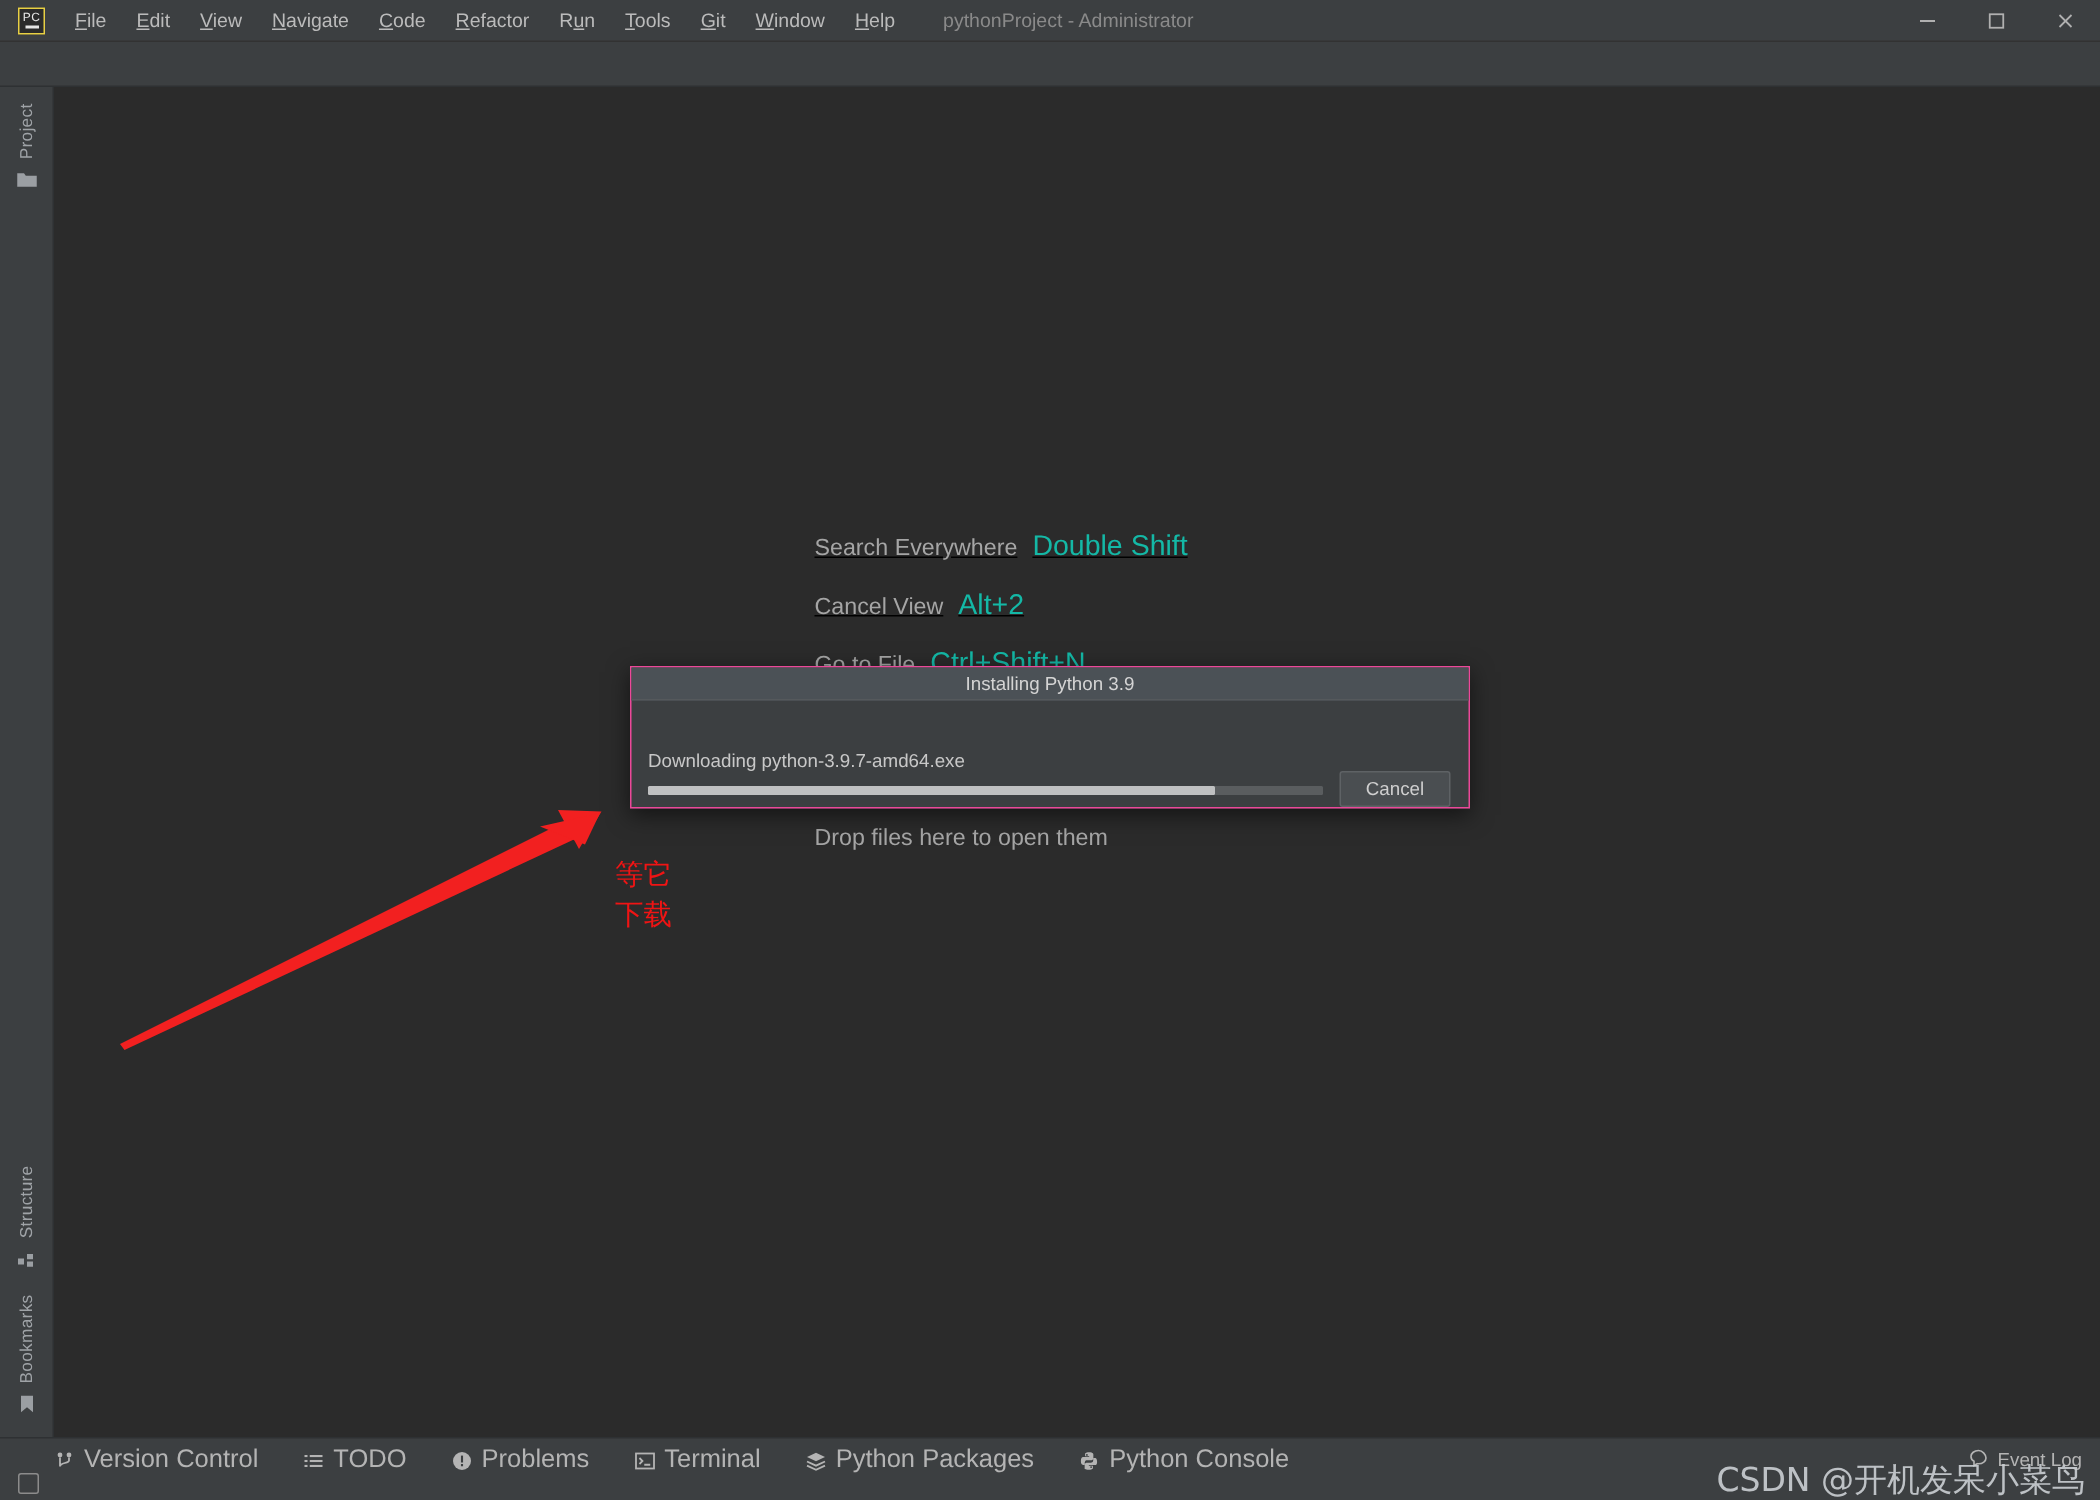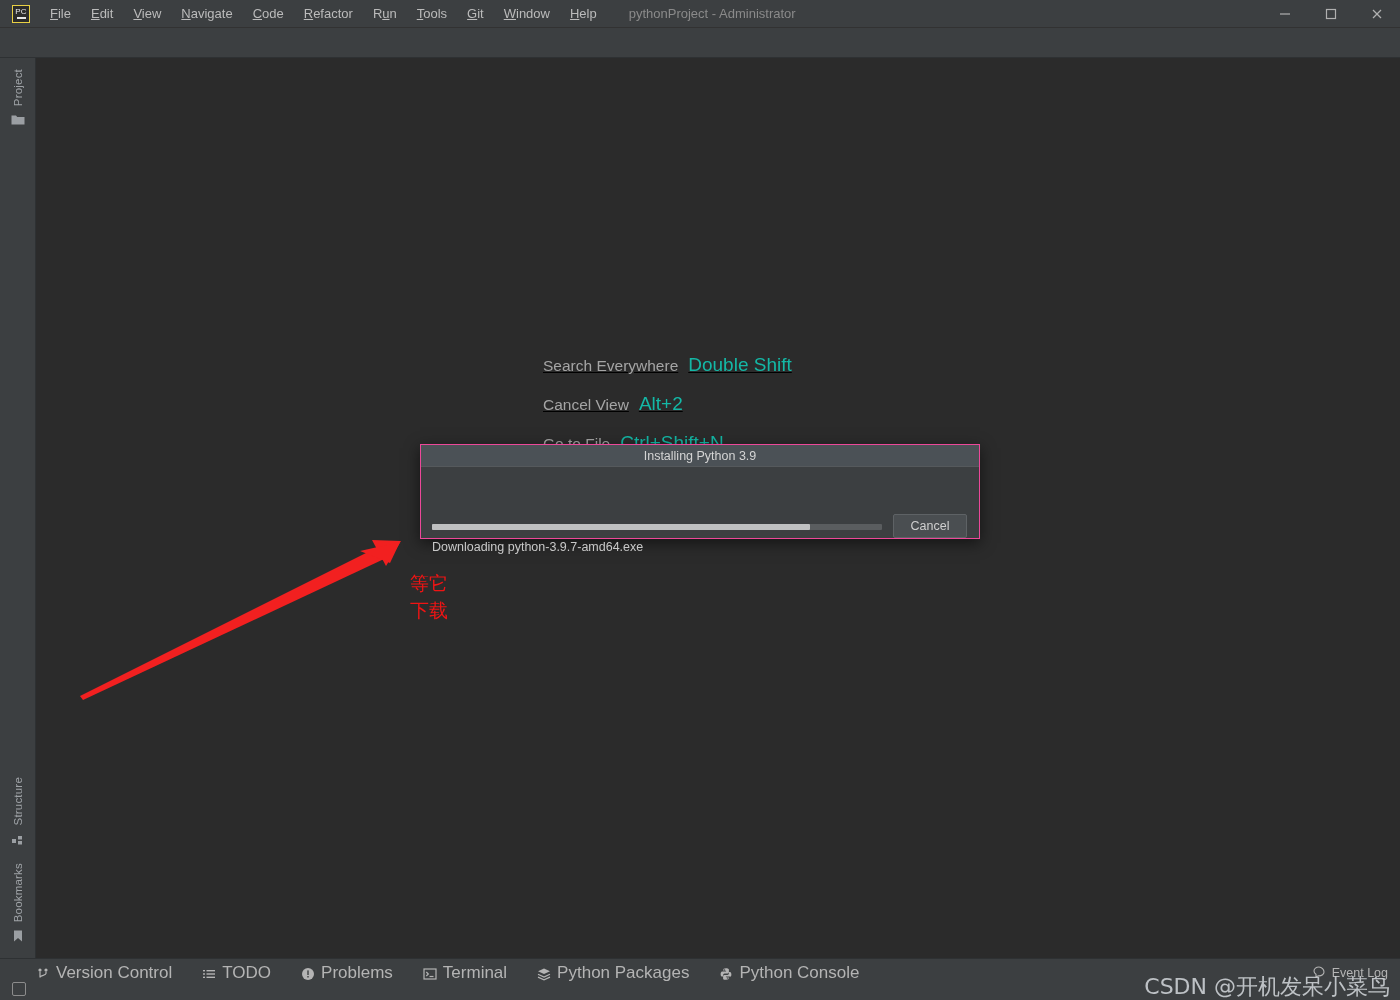--- a/index.html
+++ b/index.html
@@ -132,21 +132,21 @@
   }
   .dialog-title {
     height: 22px; background: #4b5156;
     display: flex; align-items: center; justify-content: center;
     font-size: 12.5px; color: #d4d4d4;
     border-bottom: 1px solid #55595c;
   }
   .dialog-body { position: relative; height: 72px; }
   .dl-msg {
     position: absolute; left: 11px; top: 33px;
-    font-size: 12.5px; color: #c8c8c8; margin-top: 40px;
+    font-size: 12.5px; color: #c8c8c8;
   }
   .progress-track {
     position: absolute; left: 11px; top: 57px; width: 450px; height: 6px;
     background: #5a5d5f; border-radius: 1px;
   }
   .progress-fill {
     height: 6px; background: #bfc0c1; border-radius: 1px;
   }
   .cancel-btn {
     position: absolute; right: 12px; top: 47px;
@@ -286,20 +286,21 @@
       <div class="hint-row">
         <span class="hint-action">Cancel View</span>
         <span class="hint-key">Alt+2</span>
       </div>
       <div class="hint-row">
         <span class="hint-action">Go to File</span>
         <span class="hint-key">Ctrl+Shift+N</span>
       </div>
     </div>
 
+    <div class="drop-text">Drop files here to open them</div>
   </div>
 
   <svg class="annot-svg" viewBox="0 0 1400 1000">
     <defs>
       <linearGradient id="arrowTaper" x1="0" y1="0" x2="1" y2="0">
         <stop offset="0%" stop-color="#f01414" stop-opacity="1"></stop>
         <stop offset="100%" stop-color="#f01414" stop-opacity="1"></stop>
       </linearGradient>
     </defs>
     <polygon points="80,696 378,547 384,559 83,700" fill="#f22020"></polygon>

